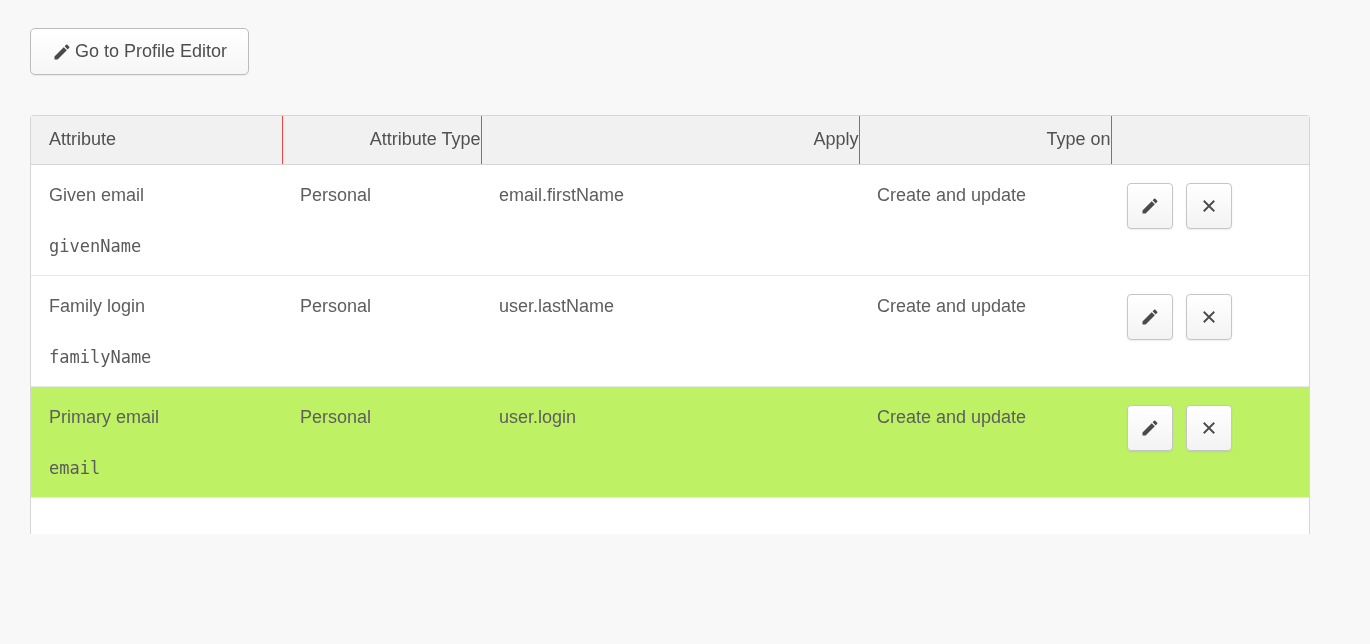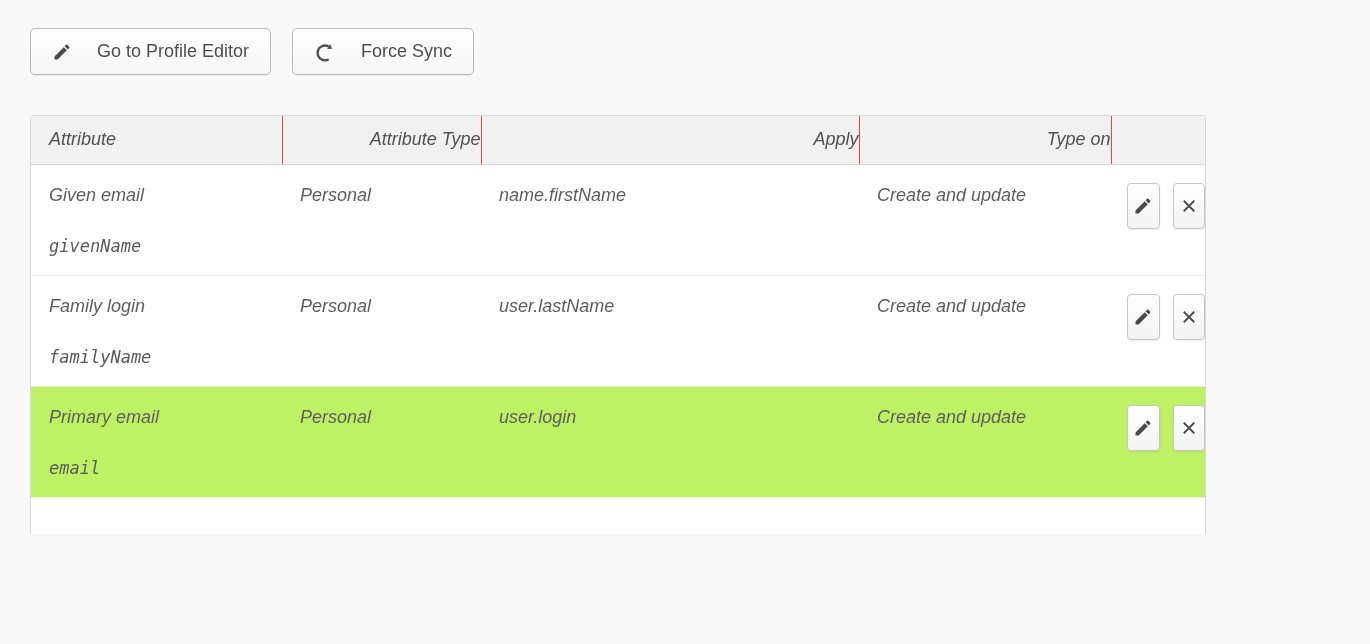--- a/index.html
+++ b/index.html
@@ -4,35 +4,34 @@
 <style>
   * { margin:0; padding:0; box-sizing:border-box; }
   html,body { width:1370px; height:644px; overflow:hidden; }
   body {
     background:#f8f8f8;
     font-family:"Liberation Sans", sans-serif;
     color:#5e5e5e;
   }
   .toolbar { padding:28px 0 0 30px; display:flex; gap:21px; }
   .btn {
-    display:inline-flex; align-items:center; gap:25px;
+    display:inline-flex; align-items:center; gap:3px;
     height:47px; padding:0 21px;
     background:linear-gradient(#ffffff,#f6f6f6);
     border:1px solid #bcbcbc; border-radius:5px;
     box-shadow:0 1px 1px rgba(0,0,0,0.06);
     font-family:"Liberation Sans", sans-serif;
     font-size:18px; color:#4e4e4e; cursor:pointer; white-space:nowrap;
   }
   .btn svg { flex:0 0 auto; }
   .table-wrap {
-    margin:40px 12px 0 30px; width:1176px;
+    margin:40px 12px 0 30px; width:1280px;
     border:1px solid #d6d6d6; border-bottom:none;
     border-radius:4px 4px 0 0;
     background:#fff;
-    font-style:italic;
   }
   table { width:100%; border-collapse:collapse; table-layout:fixed; }
   th {
     height:48px; background:#f1f1f1;
     font-weight:normal; text-align:left;
     font-size:18px; color:#515151;
     padding:0 0 0 18px;
     border-bottom:1px solid #d6d6d6;
   }
   th + th { border-left:1px solid #ef4444;text-align:right; }
@@ -67,29 +66,20 @@
 
 <div class="toolbar">
   <button class="btn">
     <span style="display:flex;">
       <svg width="20" height="20" viewBox="0 0 24 24">
           <path fill="#4a4a4a" d="M3 17.25V21h3.75L17.8 9.94l-3.75-3.75L3 17.25zM20.7 7.04c.39-.39.39-1.02 0-1.41l-2.34-2.34c-.39-.39-1.02-.39-1.41 0l-1.83 1.83 3.75 3.75 1.83-1.83z"></path>
         </svg>
     </span>
     <span>Go to Profile Editor</span>
   </button>
-  <button class="btn">
-    <span style="display:flex;">
-      <svg width="22" height="22" viewBox="0 0 24 24">
-        <path d="M16 6.07 A8 8 0 1 0 16 19.93" fill="none" stroke="#4f4f4f" stroke-width="2.6"></path>
-        <path d="M19.9 8.4 L17.4 3.4 L14.4 8.7 Z" fill="#4f4f4f"></path>
-      </svg>
-    </span>
-    <span>Force Sync</span>
-  </button>
 </div>
 
 <div class="table-wrap">
 <table>
   <colgroup>
     <col style="width:251px">
         <col style="width:199px">
         <col style="width:378px">
         <col style="width:252px">
         <col>
@@ -104,21 +94,21 @@
     </tr>
   </thead>
   <tbody>
 
     <tr>
       <td>
         <div>Given email</div>
         <div class="attr-var">givenName</div>
       </td>
       <td>Personal</td>
-      <td>name.firstName</td>
+      <td>email.firstName</td>
       <td>Create and update</td>
       <td class="cell-actions">
         <div class="actions">
           <button class="icon-btn">
             <span style="display:flex;">
               <svg width="20" height="20" viewBox="0 0 24 24">
                     <path fill="#4a4a4a" d="M3 17.25V21h3.75L17.8 9.94l-3.75-3.75L3 17.25zM20.7 7.04c.39-.39.39-1.02 0-1.41l-2.34-2.34c-.39-.39-1.02-.39-1.41 0l-1.83 1.83 3.75 3.75 1.83-1.83z"></path>
                   </svg>
             </span>
           </button>

